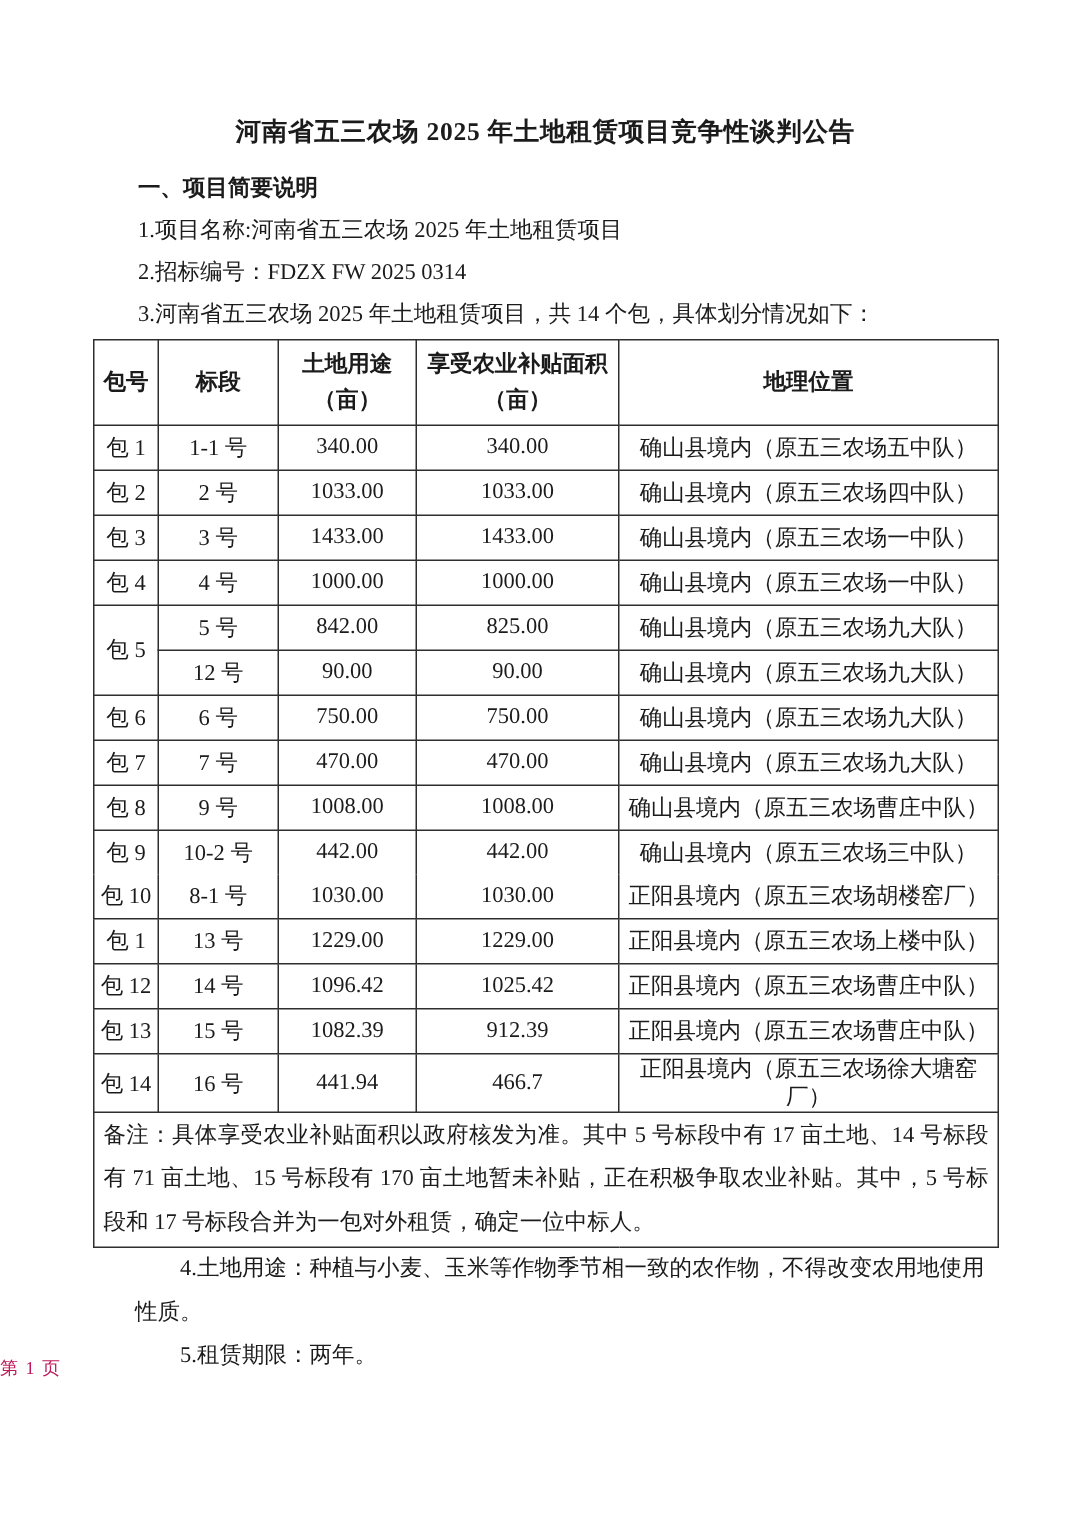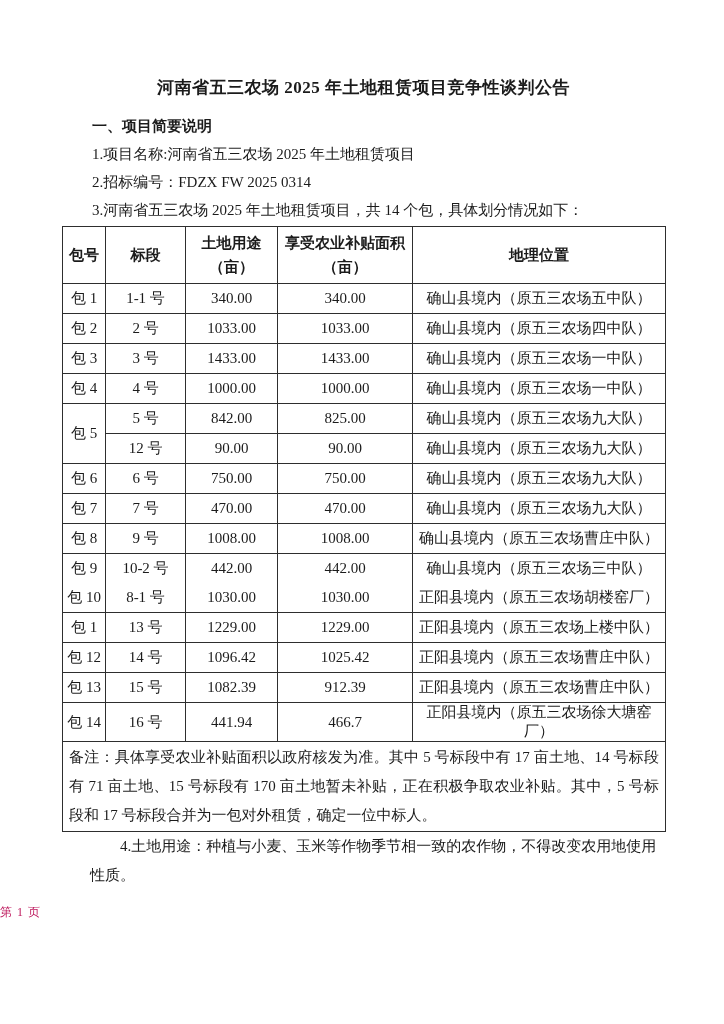--- a/index.html
+++ b/index.html
@@ -230,15 +230,16 @@
         <td>466.7</td>
         <td class="loc">正阳县境内（原五三农场徐大塘窑厂）</td>
       </tr>
       <tr>
         <td class="remark-cell" colspan="5">备注：具体享受农业补贴面积以政府核发为准。其中 5 号标段中有 17 亩土地、14 号标段有 71 亩土地、15 号标段有 170 亩土地暂未补贴，正在积极争取农业补贴。其中，5 号标段和 17 号标段合并为一包对外租赁，确定一位中标人。</td>
       </tr>
     </tbody>
   </table>
 
   <p class="para after-note">4.土地用途：种植与小麦、玉米等作物季节相一致的农作物，不得改变农用地使用性质。</p>
+  <p class="para after-note">5.租赁期限：两年。</p>
 
   <div class="page-footer">第 1 页</div>
 </div>
 
 </body></html>

